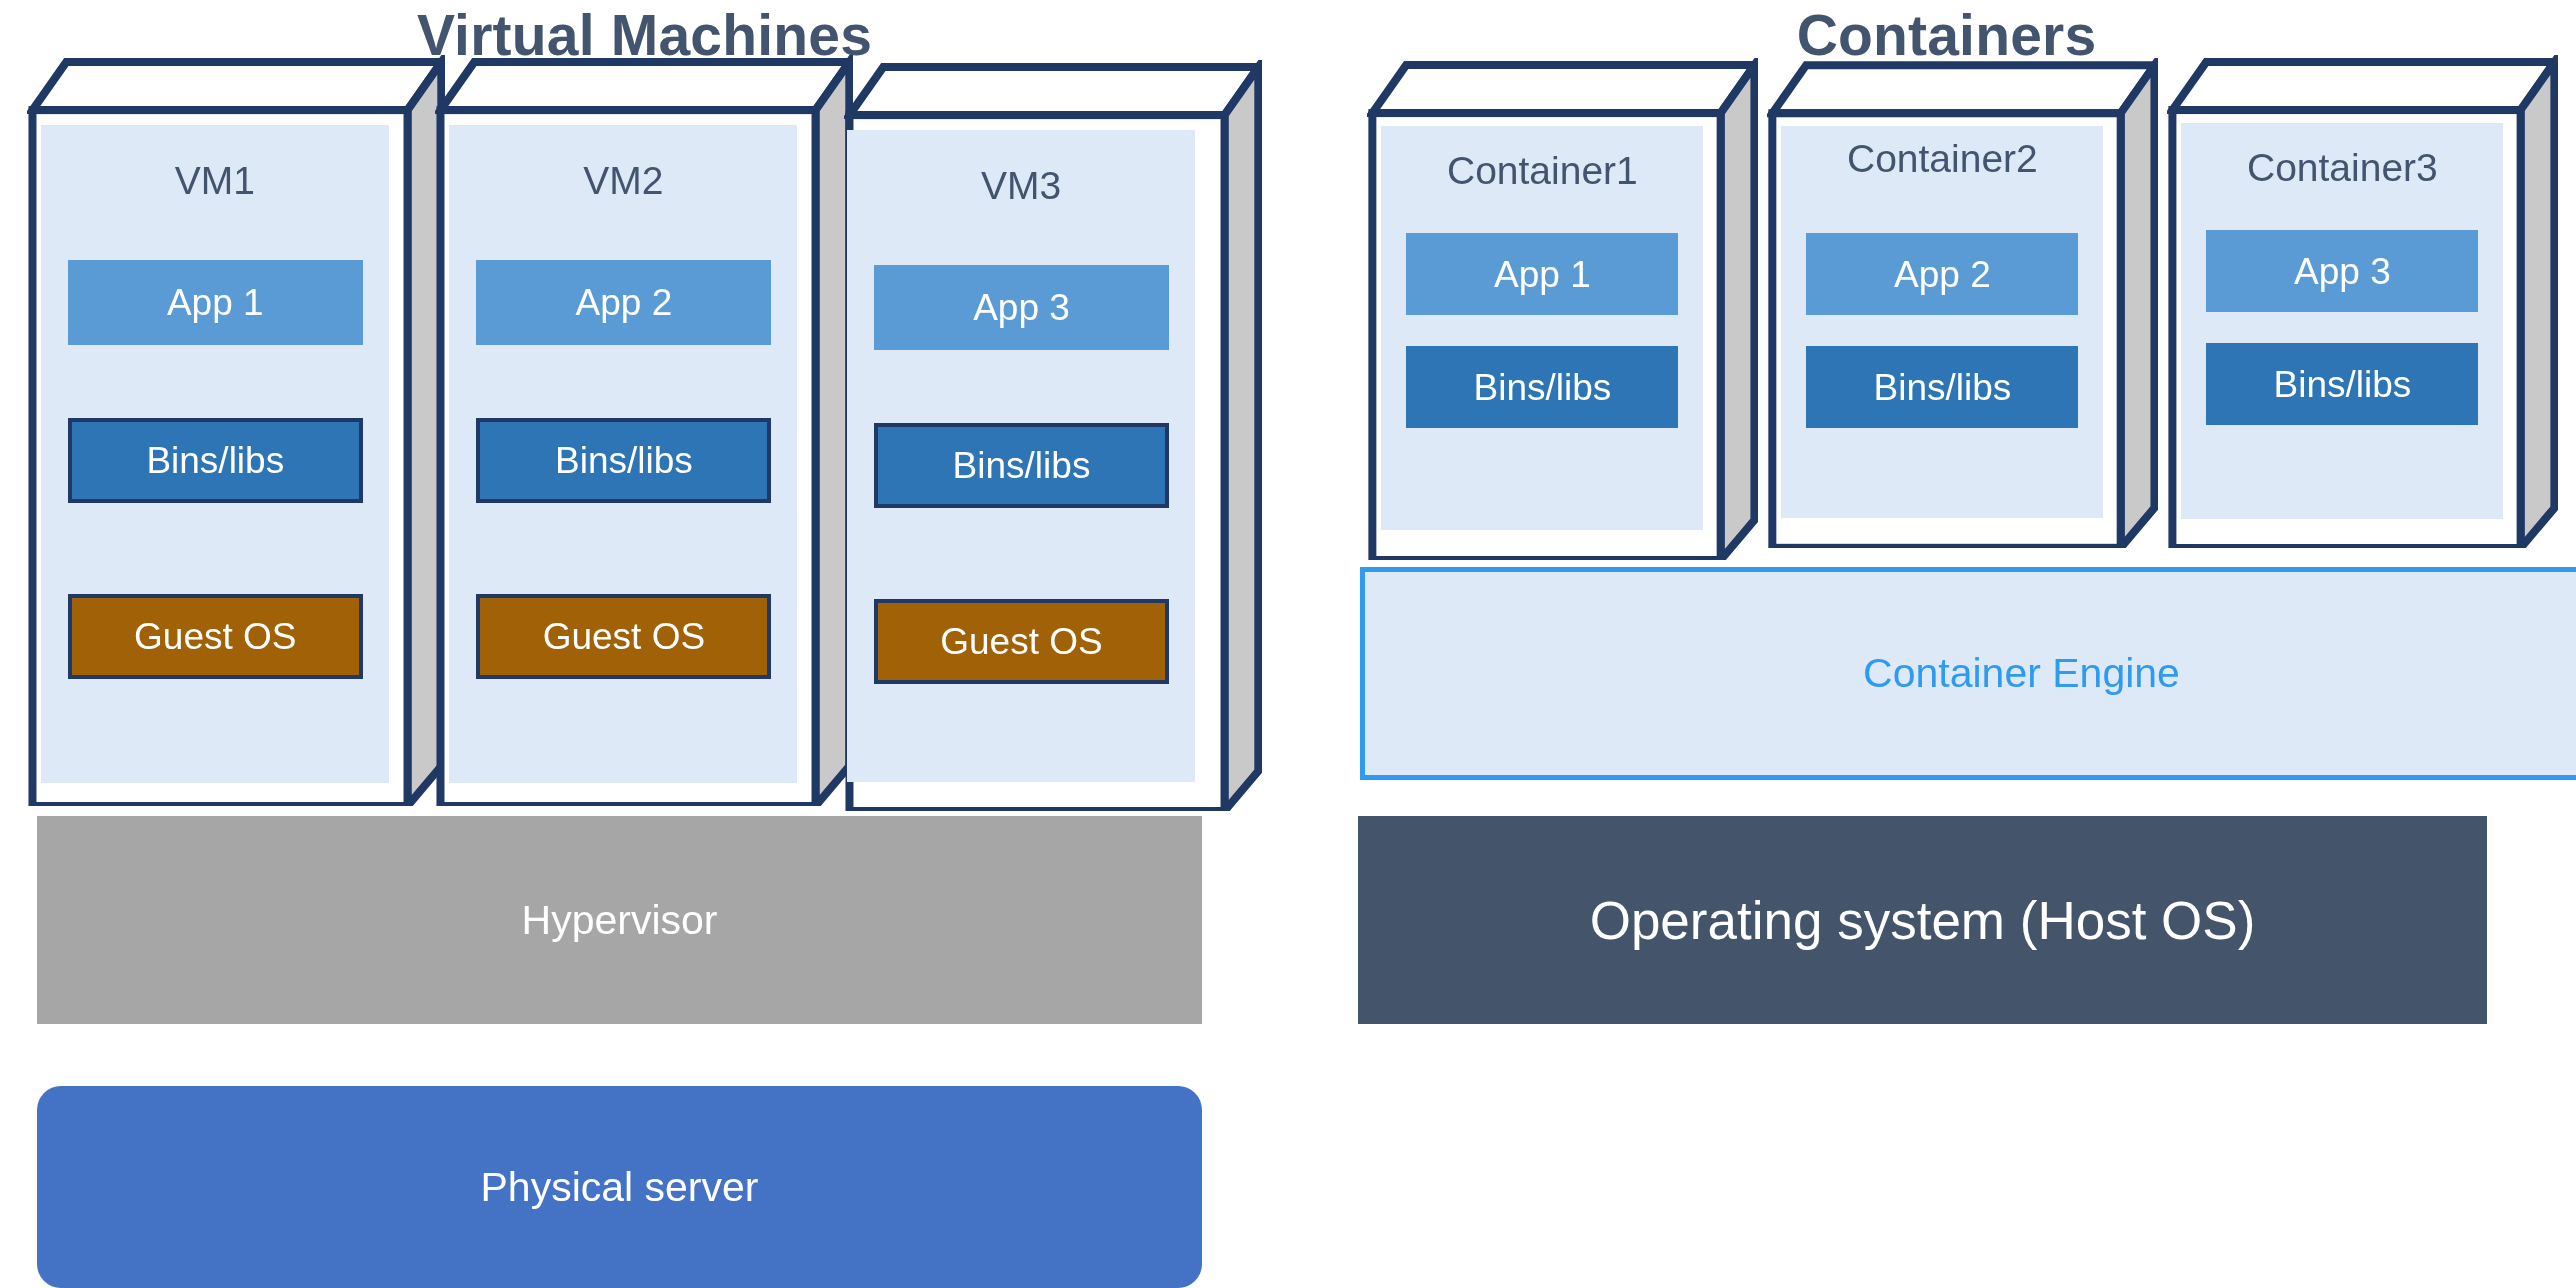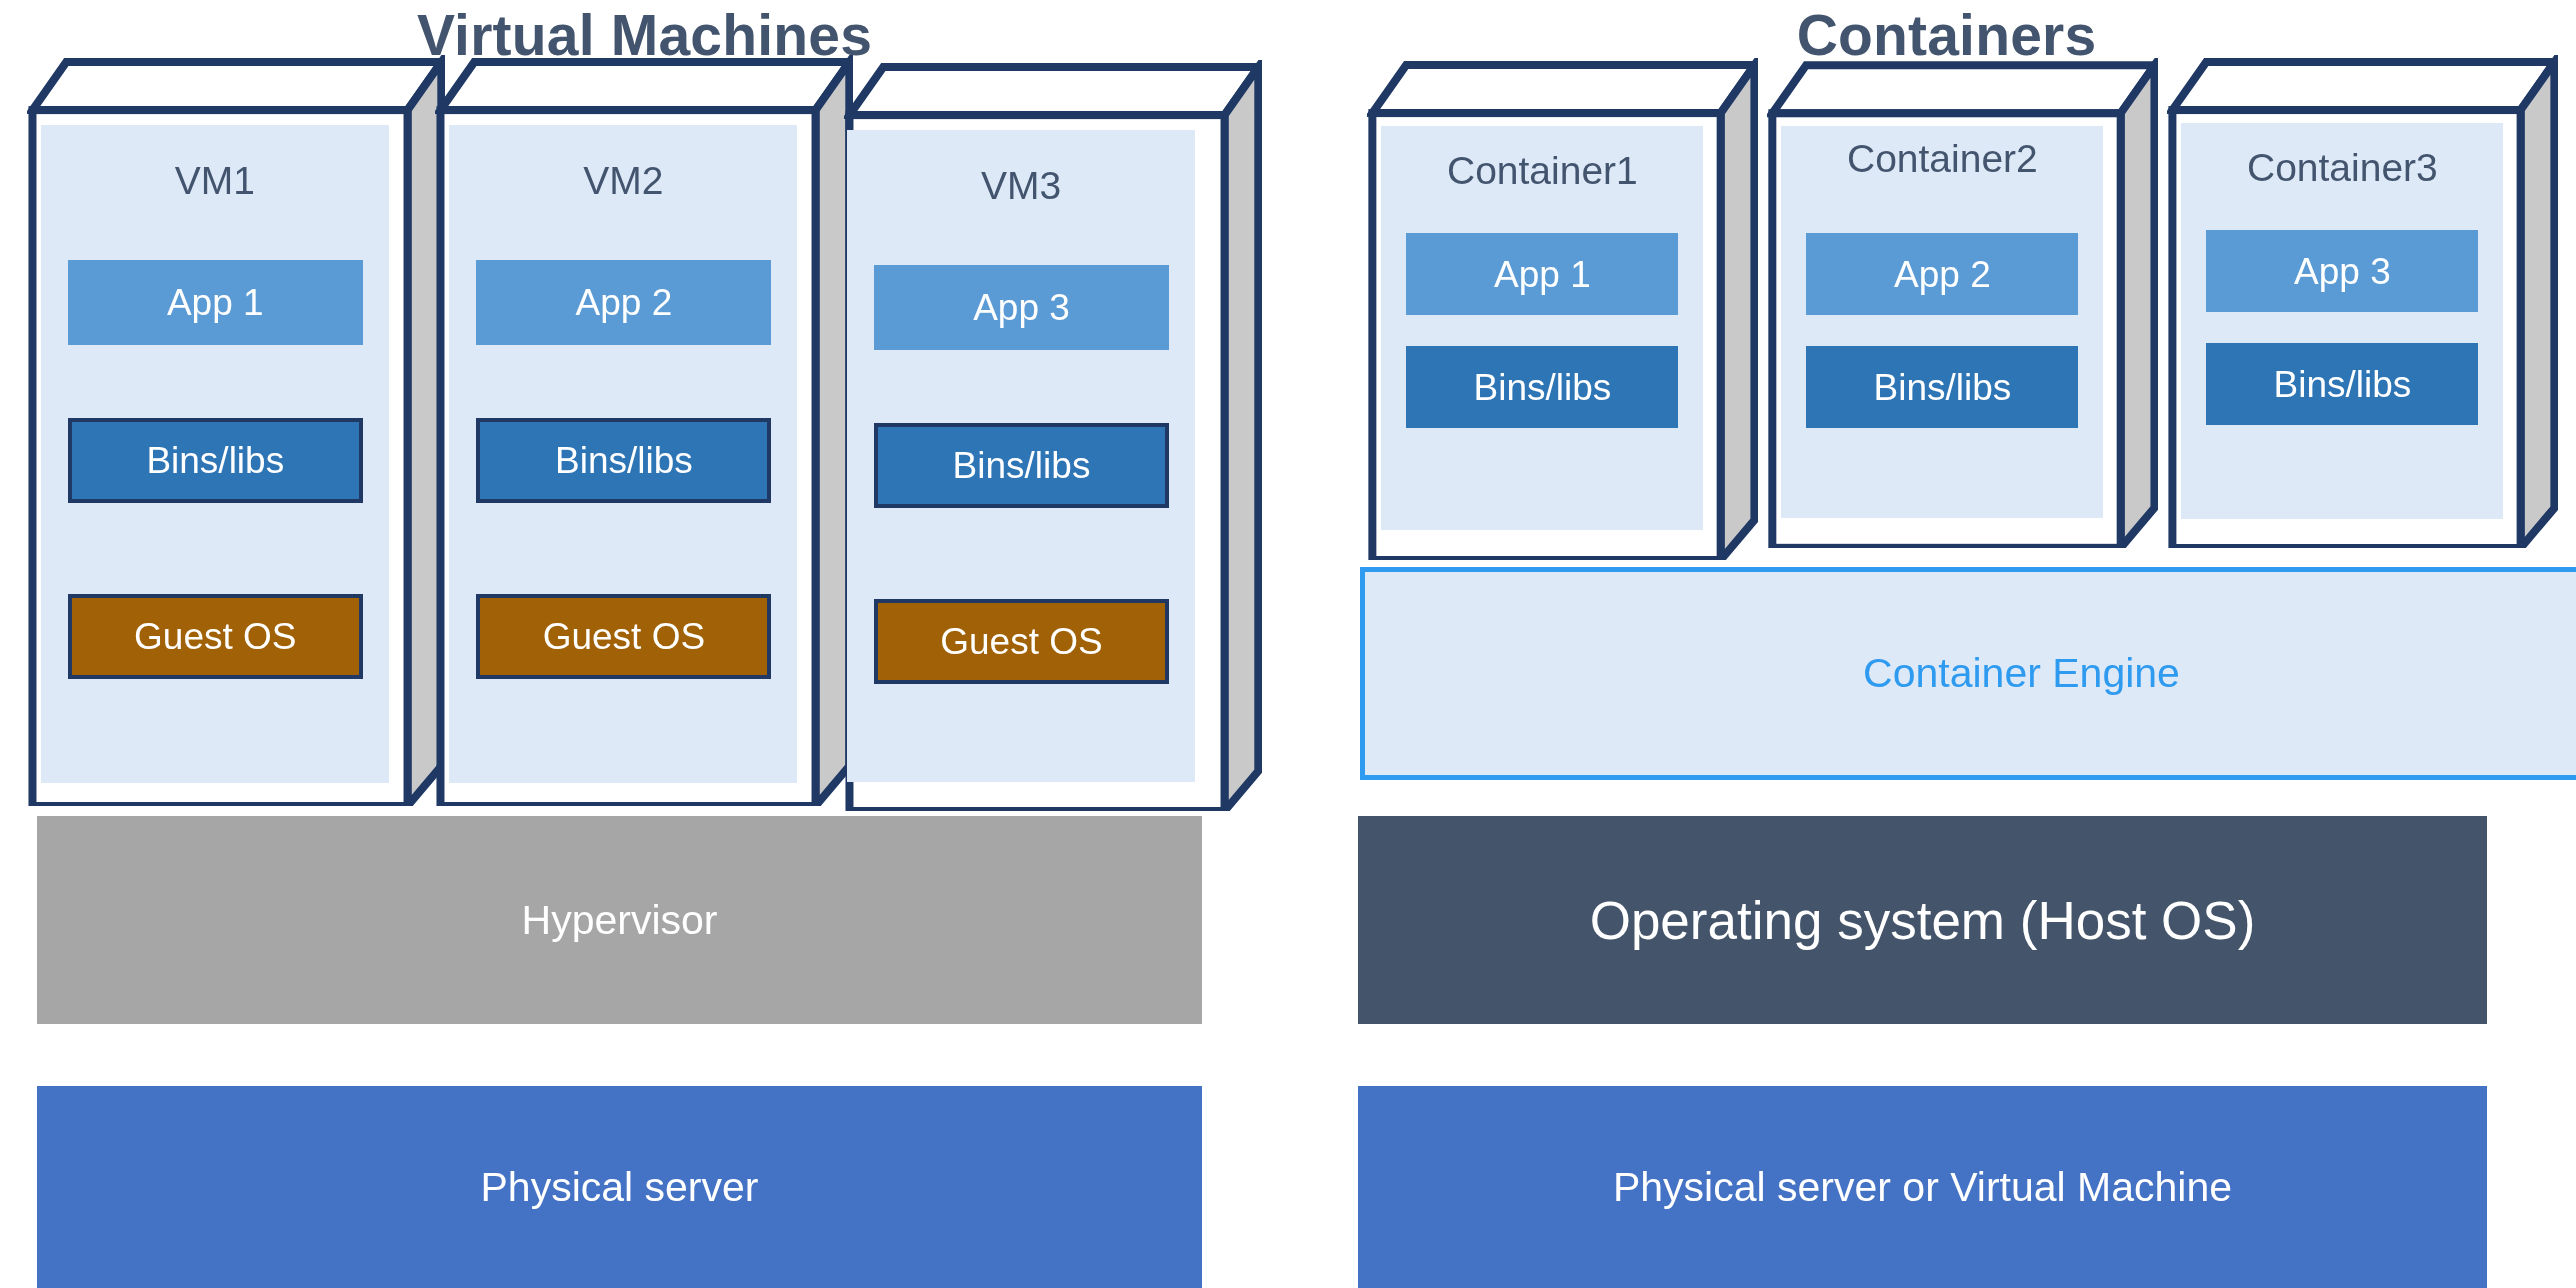--- a/index.html
+++ b/index.html
@@ -26,21 +26,21 @@
   .slot.app      {background:#5B9BD5;font-size:37px;}
   .slot.bins     {background:#2E75B6;border:4.4px solid #1F3864;font-size:37px;}
   .slot.bins-nb  {background:#2E75B6;font-size:37px;}
   .slot.guest    {background:#a16207;border:4.4px solid #1F3864;font-size:37px;}
 
   
   .bar{position:absolute;box-sizing:border-box;display:flex;
        align-items:center;justify-content:center;line-height:1;white-space:nowrap;}
   .bar.hypervisor{background:#A6A6A6;color:#ffffff;font-size:41px;}
   .bar.hostos    {background:#44546A;color:#ffffff;font-size:53px;}
-  .bar.physical  {background:#4472C4;color:#ffffff;font-size:41px;}
+  .bar.physical  {background:#4472C4;color:#ffffff;font-size:41px;border-radius:24px;}
   .bar.engine    {background:#DEE9F7;color:#2E9BF0;font-size:41px;
                   border:5.3px solid #2E9BF0;}
 </style>
 </head>
 <body>
 
 <div class="stage">
 
   <div class="col-title" style="left:378px;top:7.1px;width:533px;">Virtual Machines</div>
 
@@ -128,16 +128,15 @@
       <div class="box-label" style="margin-top:25px;">Container3</div>
       <div class="slot app" style="position:absolute;left:25px;top:107px;width:272px;height:82px;">App 3</div>
       <div class="slot bins-nb" style="position:absolute;left:25px;top:220px;width:272px;height:82px;">Bins/libs</div>
     </div>
   </div>
 
   <div class="bar engine" style="left:1360px;top:567px;width:1298px;height:213px;padding-left:25px;">Container Engine</div>
 
   <div class="bar hostos" style="left:1358px;top:816px;width:1129px;height:208px;">Operating system (Host OS)</div>
 
-  <div class="bar physical" style="left:1358px;top:1086px;width:1129px;height:202px;">Physical server or Virtual Machine</div>
 
 </div>
 
 
 </body></html>

